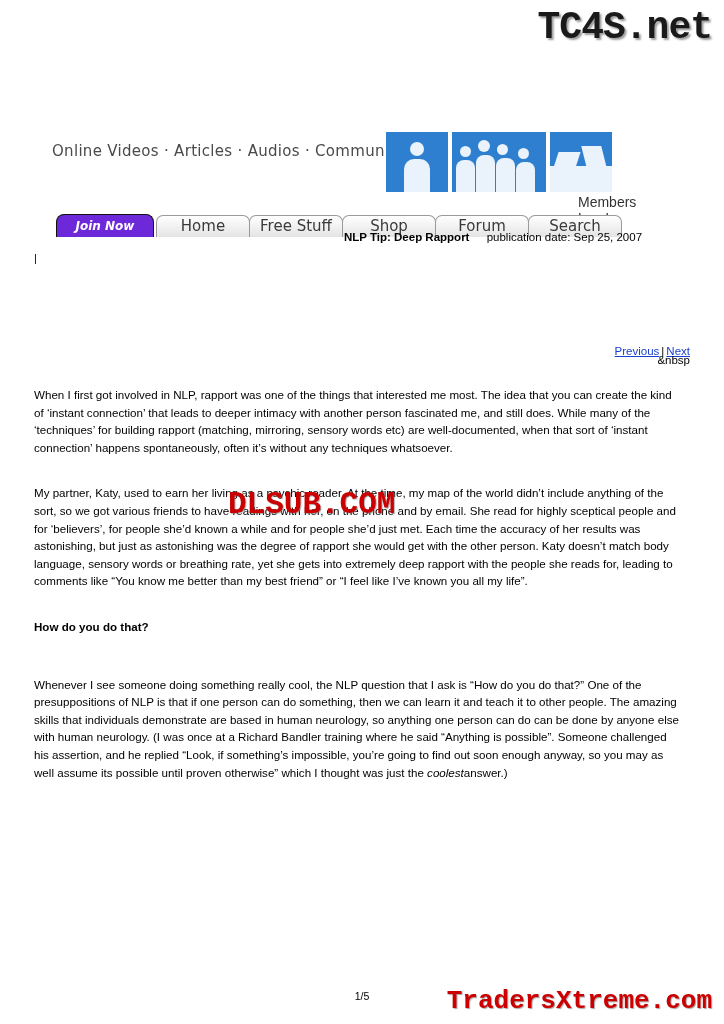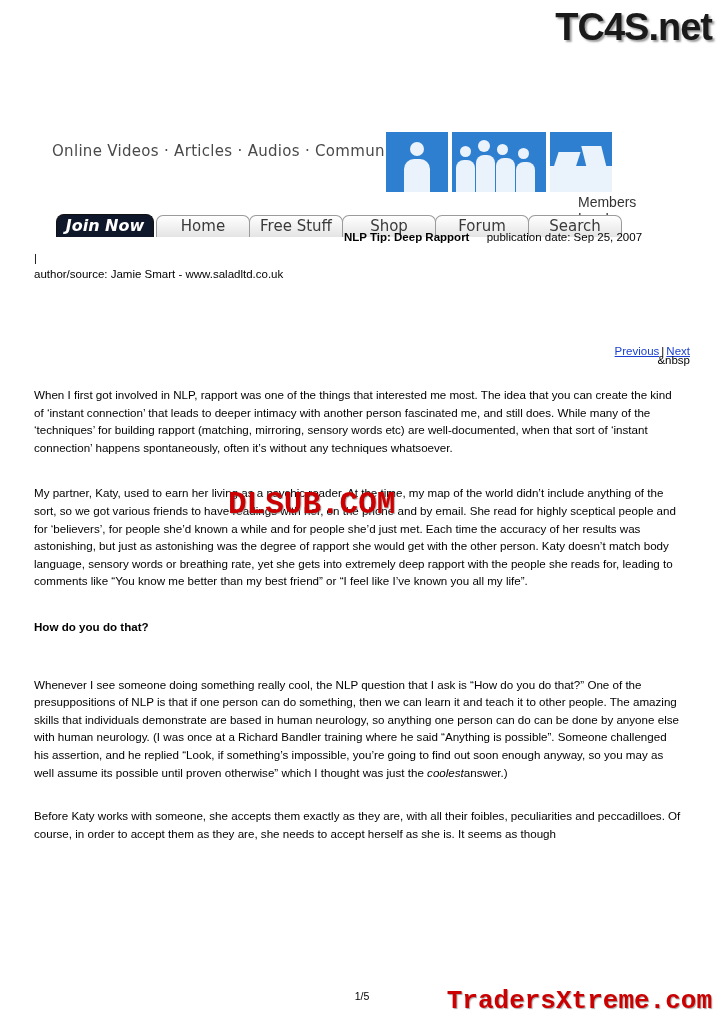--- a/index.html
+++ b/index.html
@@ -17,21 +17,21 @@
     height: 1024px;
     overflow: hidden;
     background: #ffffff;
   }
 
   
   .tc4s-watermark {
     position: absolute;
     top: 6px;
     right: 12px;
-    font-family: Liberation Sans, sans-serif;
+    font-family: Liberation Mono, monospace;
     font-weight: bold;
     font-size: 38px;
     letter-spacing: -1px;
     color: #1a1a1a;
     text-shadow: 2px 2px 2px rgba(140,140,140,0.85);
   }
 
   
   .banner {
     position: absolute;
@@ -142,25 +142,25 @@
     font-family: "DejaVu Sans", sans-serif;
     font-size: 15px;
     color: #3a3a3a;
     background: linear-gradient(#ffffff, #e4e4e4);
     border: 1px solid #9b9b9b;
     border-bottom: none;
     border-radius: 7px 7px 0 0;
     margin-right: -1px;
   }
   .tab.join {
-    background: #0f172a;
+    background: #6d28d9;
     color: #ffffff;
     font-style: italic;
     font-weight: bold;
-    font-size: 16px;
+    font-size: 12px;
     border-color: #111;
     width: 96px;
     height: 22px;
     line-height: 22px;
     border-radius: 8px 8px 0 0;
     margin-right: 2px;
   }
 
   
   .art-header {
@@ -316,32 +316,30 @@
     <div class="tab">Shop</div>
     <div class="tab">Forum</div>
     <div class="tab">Search</div>
   </div>
 
   <div class="art-header">
     <span class="title">NLP Tip: Deep Rapport</span>
     <span class="pubdate">publication date: Sep 25, 2007</span>
   </div>
   <div class="pipe-line">|</div>
-  <div class="author-line">author/source: Jamie Smart - www.saladltd.co.uk</div>
 
   <div class="pager">
     <a href="#">Previous</a><span class="sep">|</span><a href="#">Next</a>
   </div>
   <div class="nbsp-line">&amp;nbsp</div>
 
   <div class="body">
     <p>When I first got involved in NLP, rapport was one of the things that interested me most. The idea that you can create the kind of ‘instant connection’ that leads to deeper intimacy with another person fascinated me, and still does. While many of the ‘techniques’ for building rapport (matching, mirroring, sensory words etc) are well-documented, when that sort of ‘instant connection’ happens spontaneously, often it’s without any techniques whatsoever.</p>
     <p>My partner, Katy, used to earn her living as a psychic reader. At the time, my map of the world didn’t include anything of the sort, so we got various friends to have readings with her, on the phone and by email. She read for highly sceptical people and for ‘believers’, for people she’d known a while and for people she’d just met. Each time the accuracy of her results was astonishing, but just as astonishing was the degree of rapport she would get with the other person. Katy doesn’t match body language, sensory words or breathing rate, yet she gets into extremely deep rapport with the people she reads for, leading to comments like “You know me better than my best friend” or “I feel like I’ve known you all my life”.</p>
     <p class="subhead">How do you do that?</p>
     <p class="tight"><span>Whenever I see someone doing something really cool, the NLP question that I ask is “How do you do that?” One of the presuppositions of NLP is that if one person can do something, then we can learn it and teach it to other people. The amazing skills that individuals demonstrate are based in human neurology, so anything one person can do can be done by anyone else with human neurology. (I was once at a Richard Bandler training where he said “Anything is possible”. Someone challenged his assertion, and he replied “Look, if something’s impossible, you’re going to find out soon enough anyway, so you may as well assume its possible until proven otherwise” which I thought was just the </span><i>coolest</i><span>answer.)</span></p>
-    <p>Before Katy works with someone, she accepts them exactly as they are, with all their foibles, peculiarities and peccadilloes. Of course, in order to accept them as they are, she needs to accept herself as she is. It seems as though</p>
   </div>
 
   <div class="dlsub">DLSUB.COM</div>
 
   <div class="page-num">1/5</div>
   <div class="txwatermark">TradersXtreme.com</div>
 </div>
 
 </body></html>

